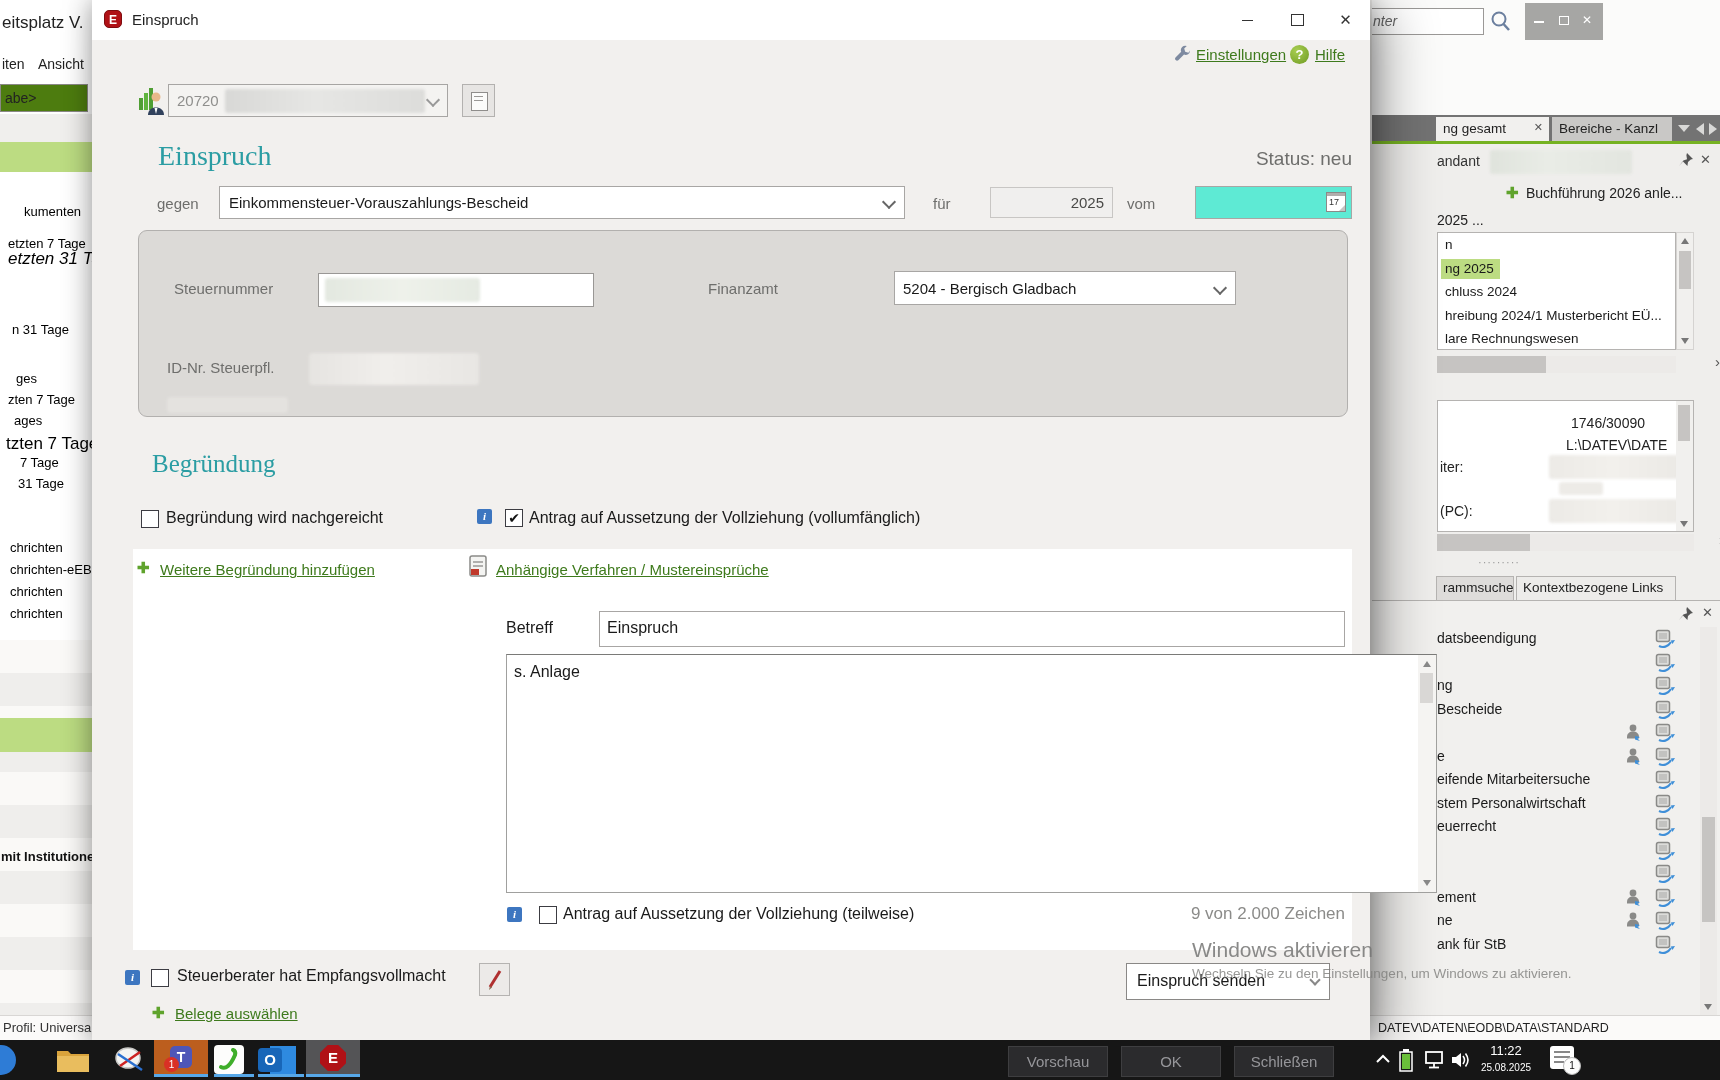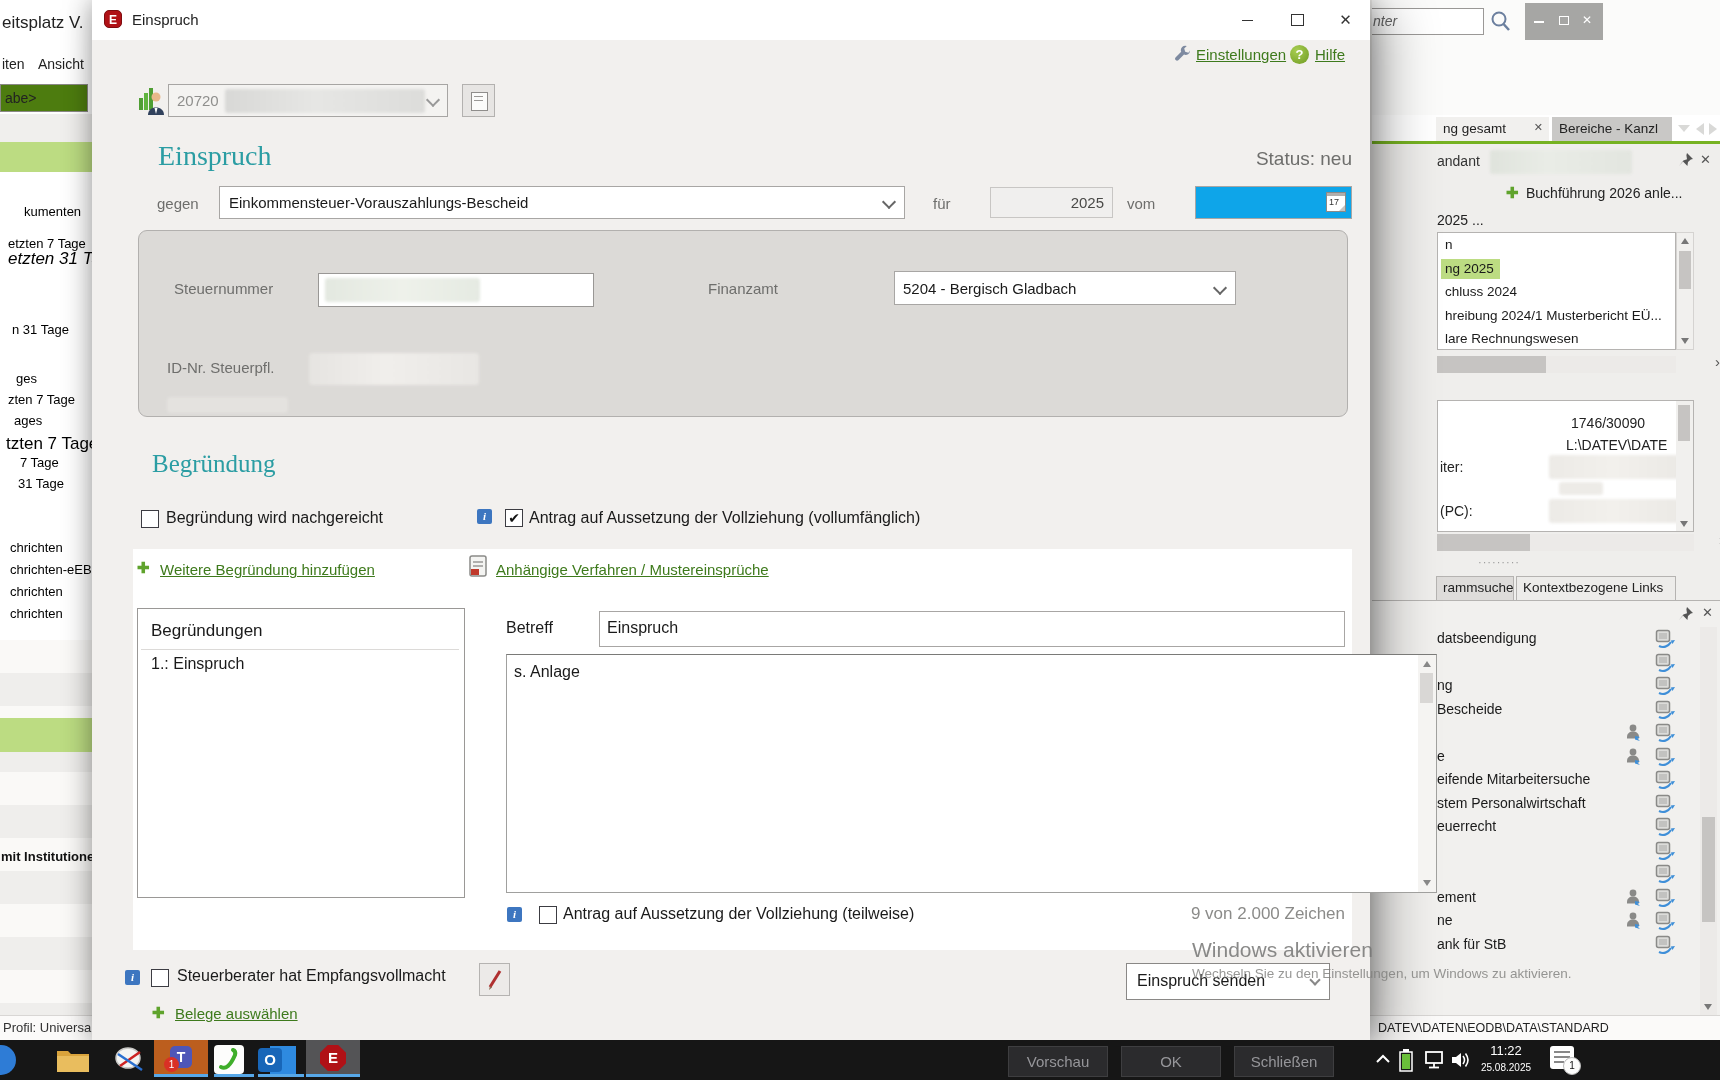--- a/index.html
+++ b/index.html
@@ -80,21 +80,21 @@
     </div>
     <svg class="abs" style="left:118px;top:10px;" width="22" height="24" viewBox="0 0 22 24">
       <circle cx="9" cy="9" r="6.5" fill="none" stroke="#6b7f9e" stroke-width="2"></circle>
         <line x1="13.5" y1="14" x2="19" y2="20" stroke="#6b7f9e" stroke-width="2.5"></line>
     </svg>
     <div class="abs" style="left:153px;top:3px;width:78px;height:37px;background:#a6a6a4;">
       <span class="abs" style="left:9px;top:18px;width:10px;border-top:2px solid #fff;"></span>
       <span class="abs" style="left:34px;top:13px;width:8px;height:7px;border:1.5px solid #fff;"></span>
       <span class="abs" style="left:57px;top:10px;color:#fff;font-size:12px;">✕</span>
     </div>
-    <div class="abs" style="left:0;top:115px;width:348px;height:26px;background:#ffffff;">
+    <div class="abs" style="left:0;top:115px;width:348px;height:26px;background:#737373;">
       <div class="abs nw" style="left:64px;top:2px;width:113px;height:24px;background:#f1f0ee;font-size:13.5px;color:#222;padding:4px 0 0 7px;box-sizing:border-box;">
         <span>ng gesamt</span>
         <span style="position:absolute;right:6px;top:4px;font-size:11px;color:#555;">✕</span>
       </div>
       <div class="abs nw clip" style="left:180px;top:2px;width:120px;height:24px;background:#c9c8c6;font-size:13.5px;color:#222;padding:4px 0 0 7px;box-sizing:border-box;">
         <span>Bereiche - Kanzl</span>
       </div>
       <span class="tri" style="left:306px;top:10px;border-left:6px solid transparent;border-right:6px solid transparent;border-top:7px solid #d9d9d7;"></span>
       <span class="tri" style="left:324px;top:8px;border-top:6px solid transparent;border-bottom:6px solid transparent;border-right:8px solid #d9d9d7;"></span>
       <span class="tri" style="left:337px;top:8px;border-top:6px solid transparent;border-bottom:6px solid transparent;border-left:8px solid #d9d9d7;"></span>
@@ -389,21 +389,21 @@
     <span class="abs nw glabel" style="left:65px;top:195px;">gegen</span>
     <div class="combo abs" style="left:127px;top:186px;width:686px;height:33px;">
       <span class="nw blk" style="position:absolute;left:9px;top:7px;font-size:15px;">Einkommensteuer-Vorauszahlungs-Bescheid</span>
       <span class="chv" style="right:10px;top:10px;"></span>
     </div>
     <span class="abs nw glabel" style="left:841px;top:195px;">für</span>
     <div class="abs" style="left:898px;top:187px;width:123px;height:31px;background:#f0efee;border:1px solid #c8c6c4;box-sizing:border-box;">
       <span class="nw" style="position:absolute;right:8px;top:6px;font-size:15px;color:#4a4a48;">2025</span>
     </div>
     <span class="abs nw glabel" style="left:1035px;top:195px;">vom</span>
-    <div class="abs" style="left:1103px;top:186px;width:157px;height:33px;background:#0ea5e9;border:1px solid #a8a6a4;box-sizing:border-box;">
+    <div class="abs" style="left:1103px;top:186px;width:157px;height:33px;background:#5eead4;border:1px solid #a8a6a4;box-sizing:border-box;">
       <span class="abs" style="right:5px;top:5px;width:20px;height:20px;background:#fff;border:1px solid #8a8a88;box-sizing:border-box;">
         <span style="position:absolute;left:0;top:0;width:100%;height:3px;background:#b0aeac;"></span>
         <span style="position:absolute;left:2px;top:4px;font-size:9px;color:#333;">17</span>
         <span class="tri" style="right:0;bottom:0;border-left:6px solid transparent;border-bottom:6px solid #c6c4c2;"></span>
       </span>
     </div>
 
     <div class="abs" style="left:46px;top:230px;width:1210px;height:187px;background:#dcdad7;border:1px solid #b2b0ae;border-radius:9px;box-sizing:border-box;">
       <span class="abs nw glabel" style="left:35px;top:49px;">Steuernummer</span>
       <div class="abs" style="left:179px;top:42px;width:276px;height:34px;background:#fff;border:1px solid #999795;box-sizing:border-box;">
@@ -432,25 +432,20 @@
     <span class="abs plus" style="left:45px;top:559px;">✚</span>
     <span class="abs nw link" style="left:68px;top:561px;font-size:15px;">Weitere Begründung hinzufügen</span>
     <svg class="abs" style="left:376px;top:555px;" width="20" height="23" viewBox="0 0 20 23">
       <rect x="2" y="1" width="16" height="20" rx="2" fill="#f4f4f2" stroke="#8a8a88" stroke-width="1.5"></rect>
       <line x1="5" y1="7" x2="15" y2="7" stroke="#9a9896" stroke-width="1.5"></line>
       <line x1="5" y1="11" x2="15" y2="11" stroke="#9a9896" stroke-width="1.5"></line>
       <rect x="3" y="14" width="8" height="6" fill="#c0392b"></rect>
     </svg>
     <span class="abs nw link" style="left:404px;top:561px;font-size:15px;">Anhängige Verfahren / Mustereinsprüche</span>
 
-    <div class="abs" style="left:45px;top:608px;width:328px;height:290px;background:#fff;border:1px solid #9a9896;box-sizing:border-box;">
-      <span class="abs nw blk" style="left:13px;top:12px;font-size:17px;">Begründungen</span>
-      <span class="abs" style="left:3px;top:40px;width:318px;border-top:1px solid #dcdad8;"></span>
-      <span class="abs nw blk" style="left:13px;top:46px;font-size:16px;">1.: Einspruch</span>
-    </div>
 
     <span class="abs nw blk" style="left:414px;top:619px;font-size:16px;">Betreff</span>
     <div class="abs" style="left:507px;top:611px;width:746px;height:36px;background:#fff;border:1px solid #a8a6a4;box-sizing:border-box;">
       <span class="nw blk" style="position:absolute;left:7px;top:7px;font-size:16px;">Einspruch</span>
     </div>
     <div class="abs" style="left:414px;top:654px;width:931px;height:239px;background:#fff;border:1px solid #a0a09e;border-top-color:#7a7a78;box-sizing:border-box;">
       <span class="nw blk" style="position:absolute;left:7px;top:8px;font-size:16px;">s. Anlage</span>
       <div class="sb-track" style="right:0;top:0;width:18px;height:237px;background:#f5f4f2;">
         <span class="tri" style="left:5px;top:6px;border-left:4px solid transparent;border-right:4px solid transparent;border-bottom:6px solid #888;"></span>
         <div class="sb-thumb" style="left:2px;top:18px;width:13px;height:30px;background:#d9d7d5;"></div>

